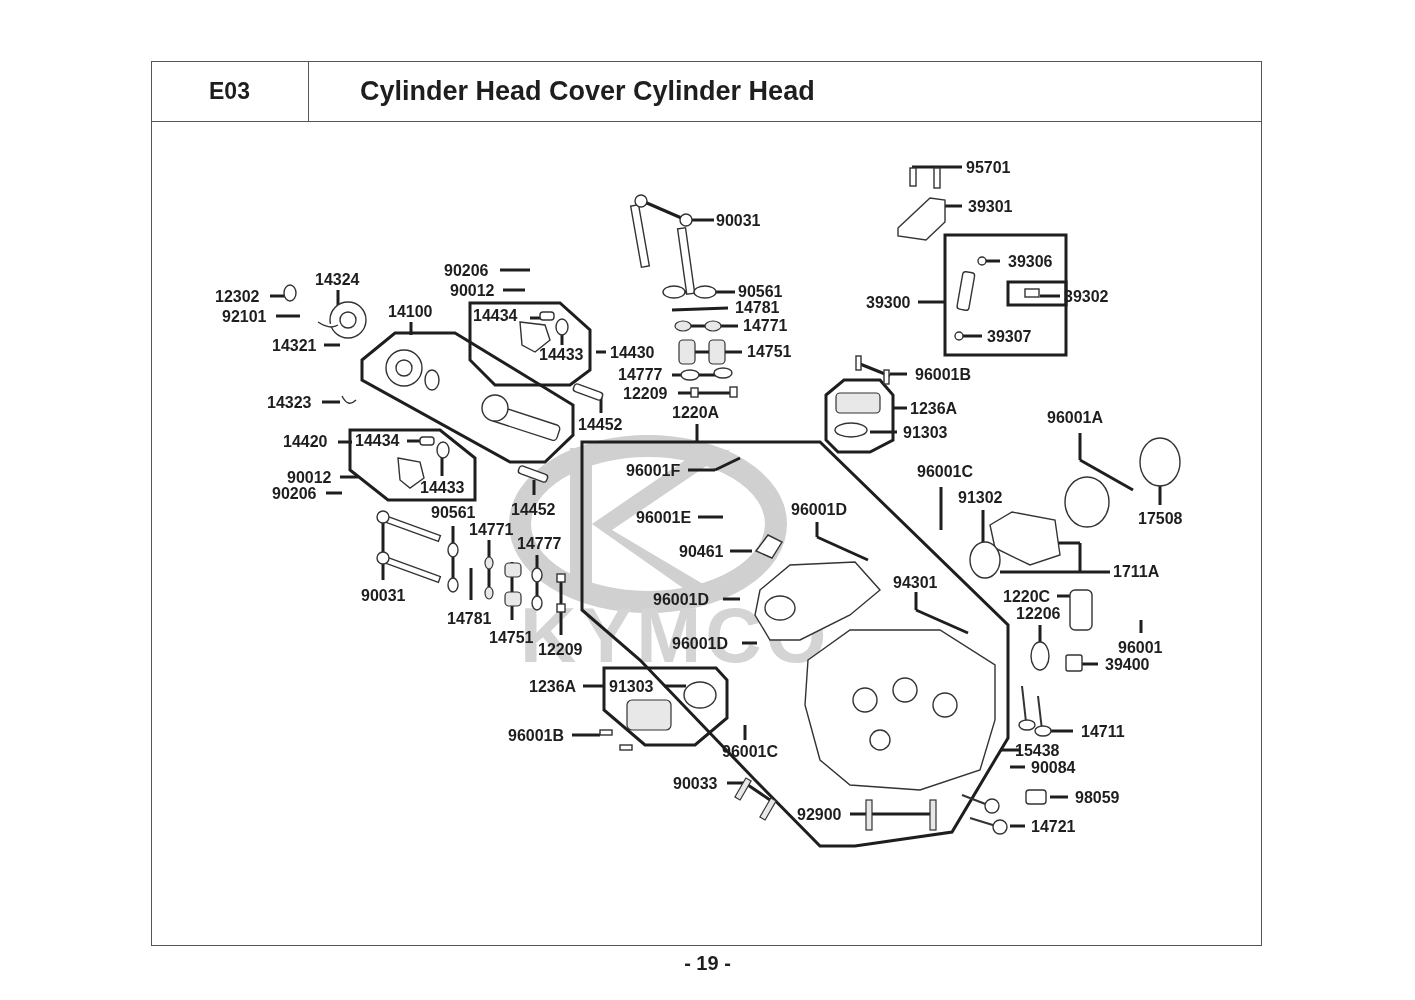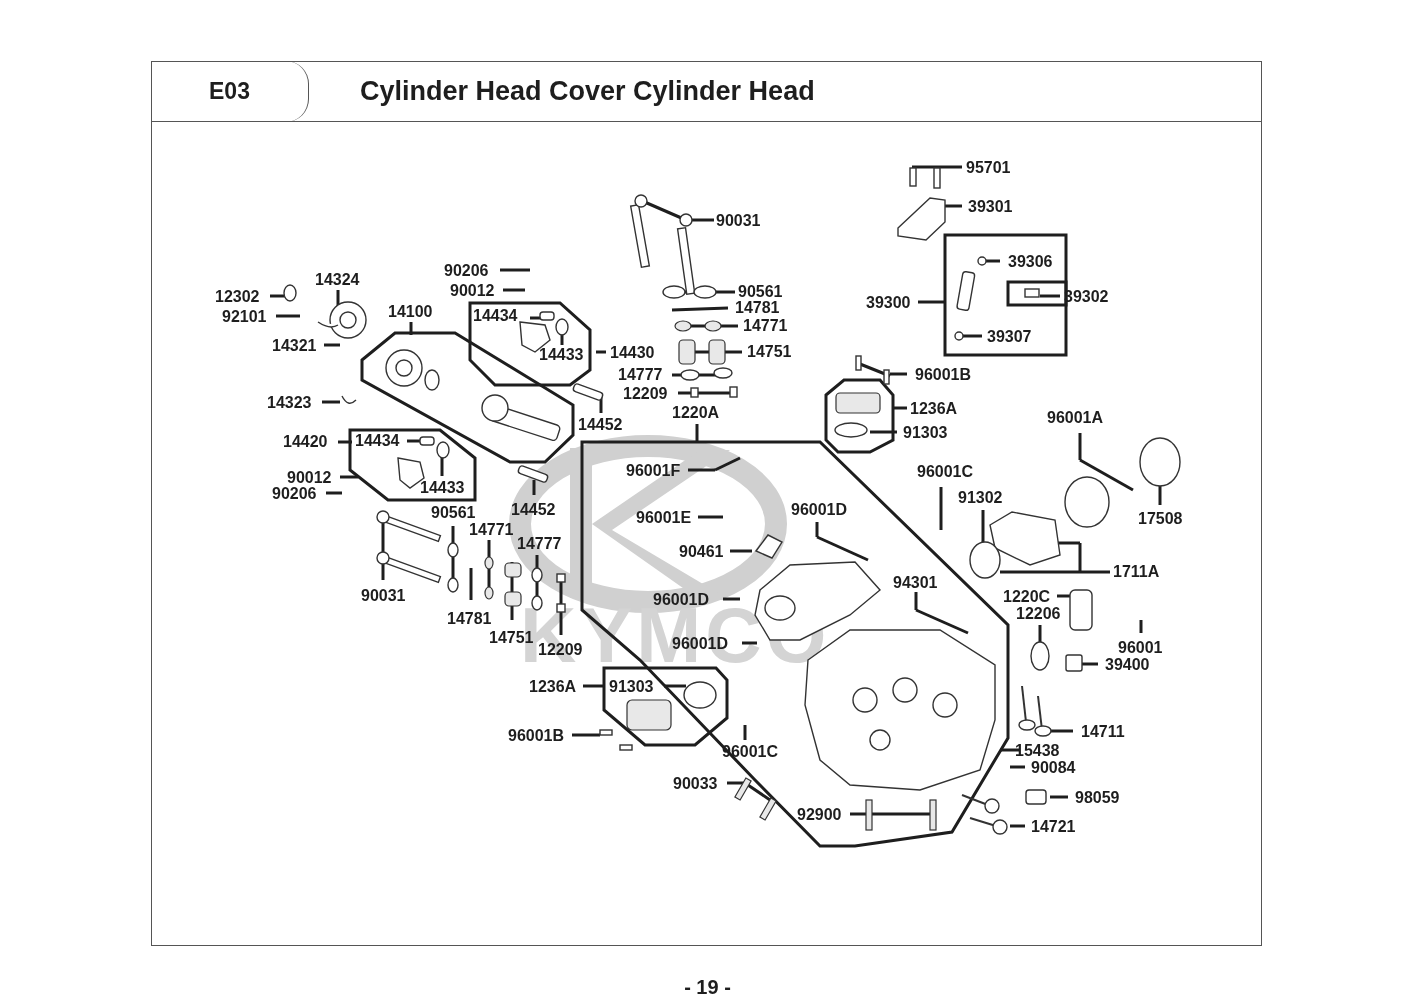--- a/index.html
+++ b/index.html
@@ -3,27 +3,27 @@
 <meta charset="utf-8">
 <style>
   html, body { margin:0; padding:0; background:#ffffff; }
   body { width:1415px; height:1000px; position:relative; overflow:hidden;
          font-family:"Liberation Sans", sans-serif; color:#1e1e1e; }
   .frame { position:absolute; left:151px; top:61px; width:1111px; height:885px;
            border:1.5px solid #555; box-sizing:border-box; }
   .hdr-code { position:absolute; left:151px; top:61px; width:158px; height:61px;
               border-right:1.5px solid #555; box-sizing:border-box;
               display:flex; align-items:center; justify-content:center;
-              font-weight:bold; font-size:23px;border-radius:23px; }
+              font-weight:bold; font-size:23px; }
   .hdr-title { position:absolute; left:360px; top:61px; height:61px;
                display:flex; align-items:center; font-weight:bold; font-size:27px; }
   .hdr-line { position:absolute; left:151px; top:121px; width:1111px; height:0;
               border-top:1.5px solid #555; }
   .page-num { position:absolute; left:0; width:1415px; top:952px; text-align:center;
-              font-weight:bold; font-size:20px;margin-top:24px; }
+              font-weight:bold; font-size:20px; }
   svg.diagram { position:absolute; left:0; top:0; width:1415px; height:1000px; }
   .lbl { font-family:"Liberation Sans", sans-serif; font-weight:bold; font-size:16px; fill:#1e1e1e; }
   .wm { fill:none; stroke:#d0d0d0; }
   .wmtext { font-family:"Liberation Sans", sans-serif; font-weight:bold; font-size:78px; fill:#d4d4d4; letter-spacing:4px; }
   .ld { stroke:#1e1e1e; stroke-width:3; fill:none; }
   .box { stroke:#1e1e1e; stroke-width:3; fill:none; }
   .part { stroke:#333; stroke-width:1.4; fill:#fff; }
   .partg { stroke:#333; stroke-width:1.2; fill:#e8e8e8; }
 </style>
 </head>

